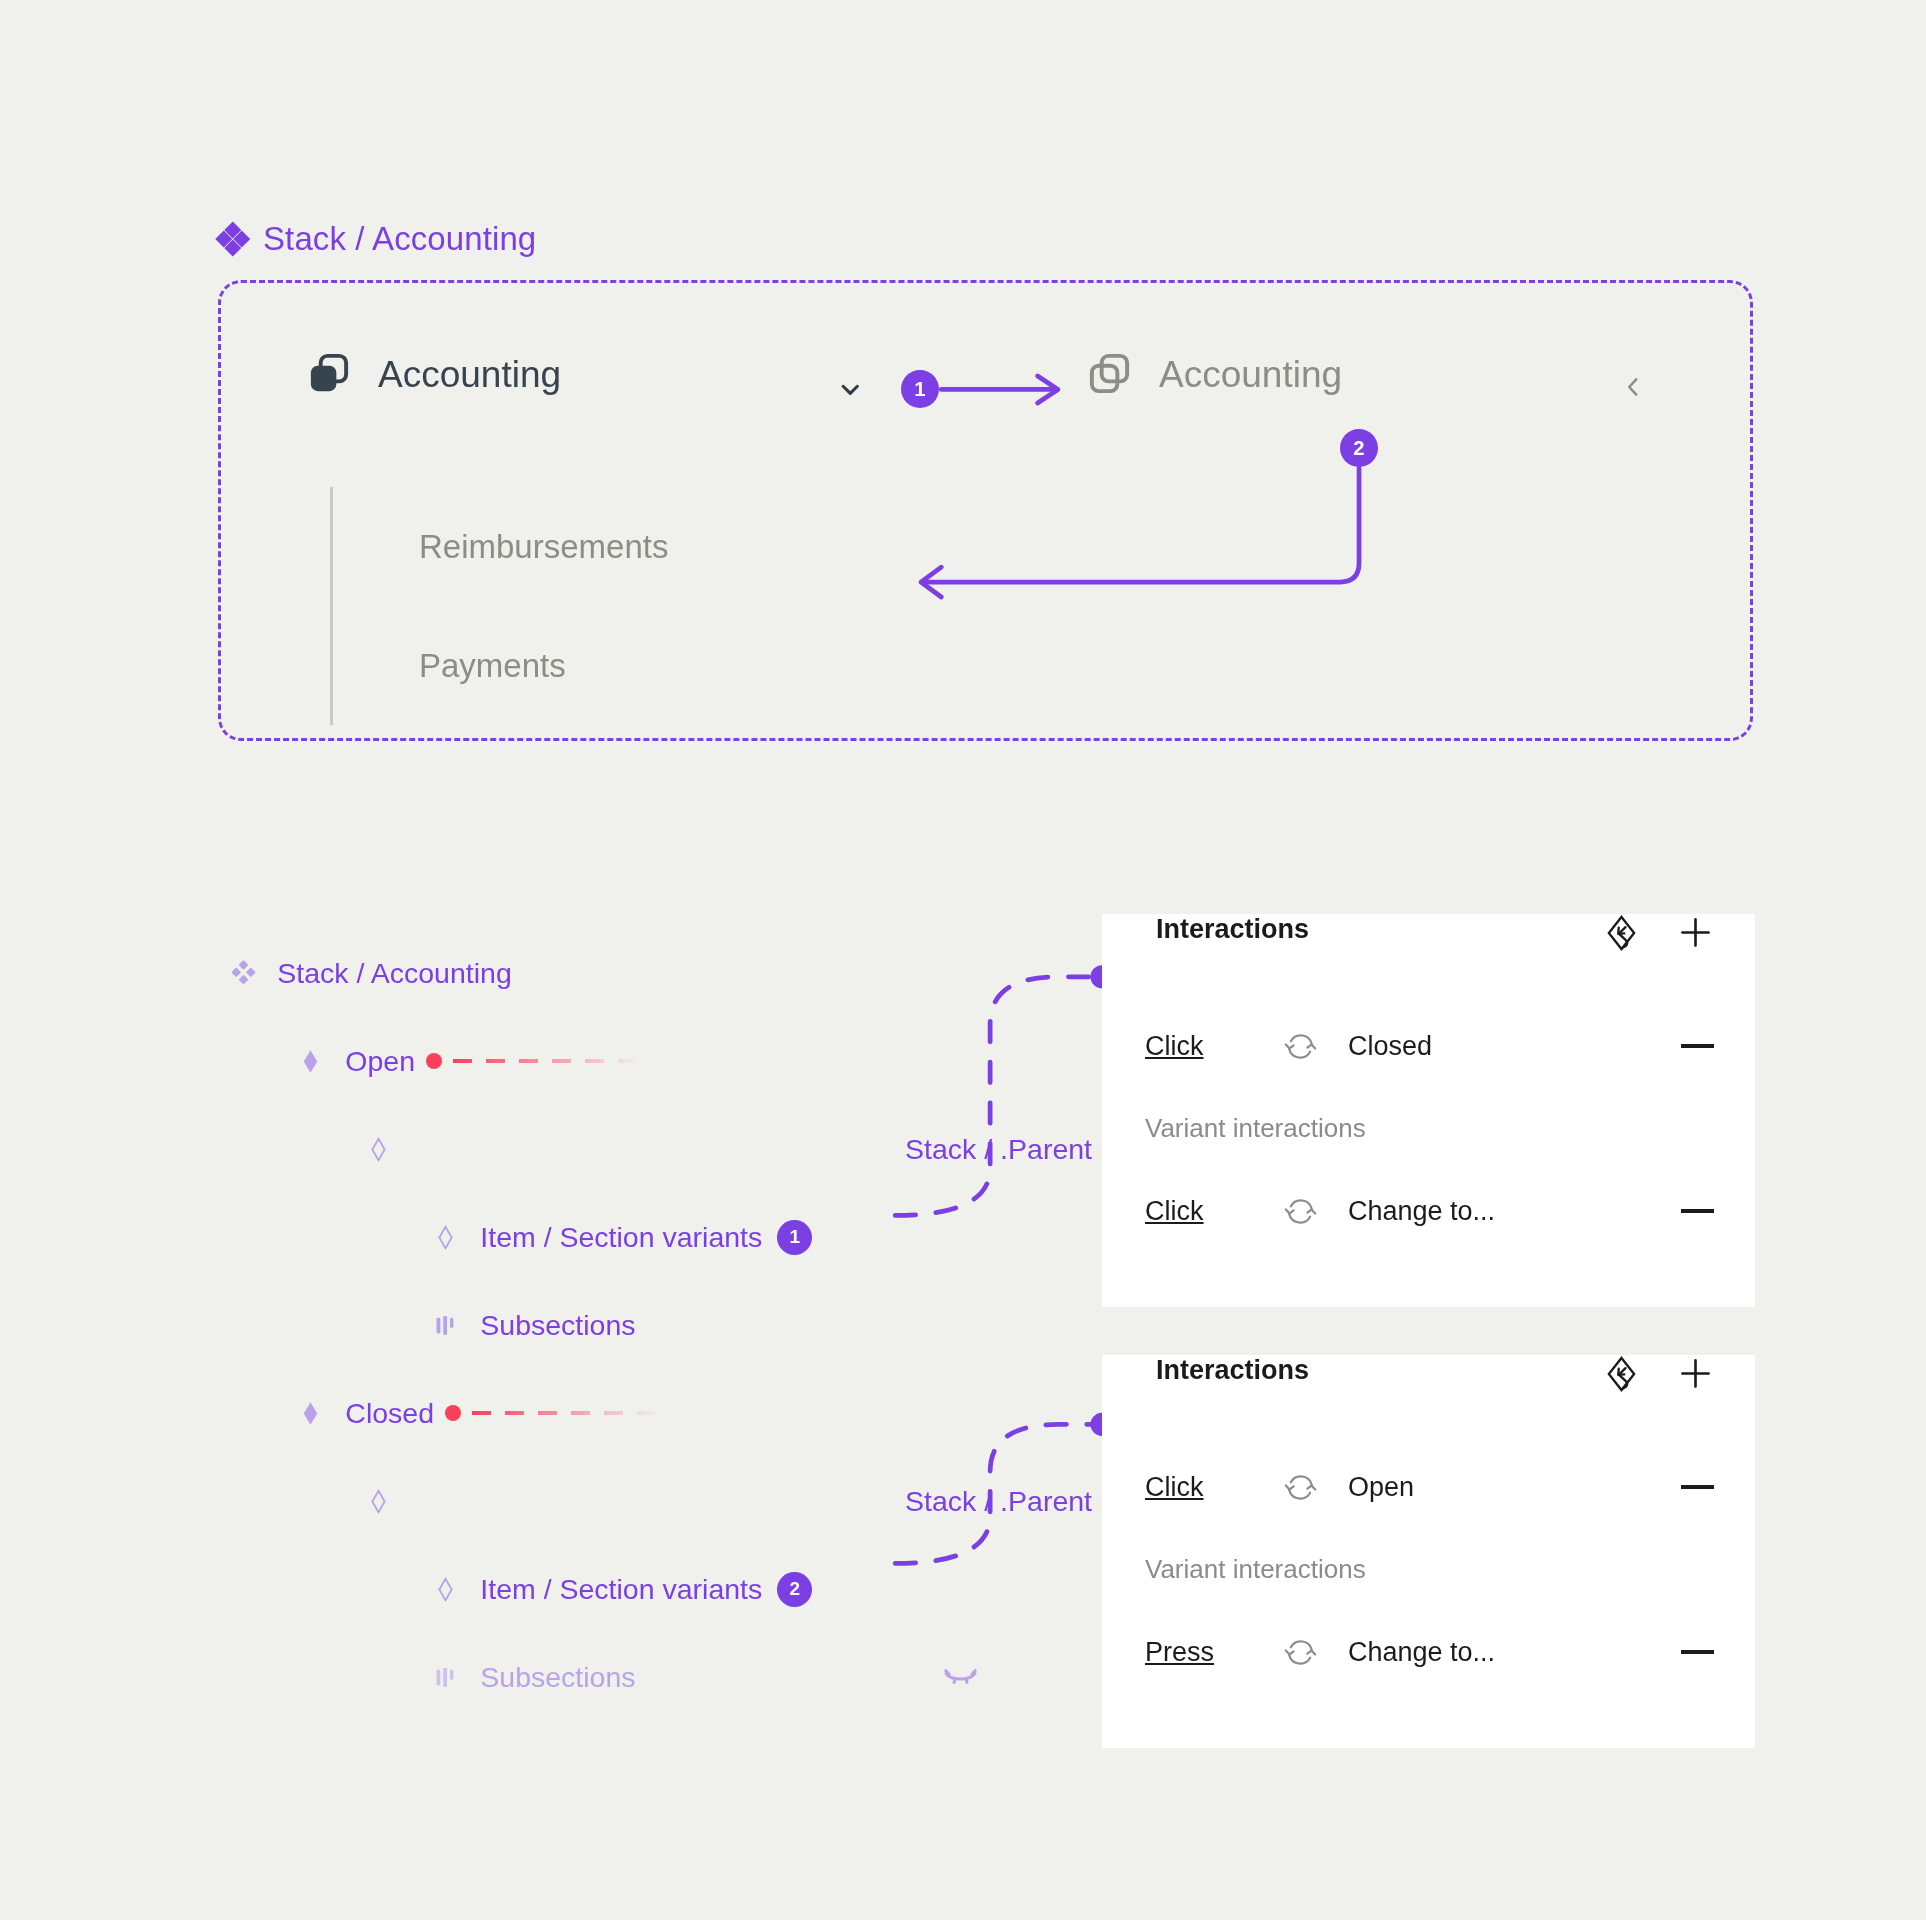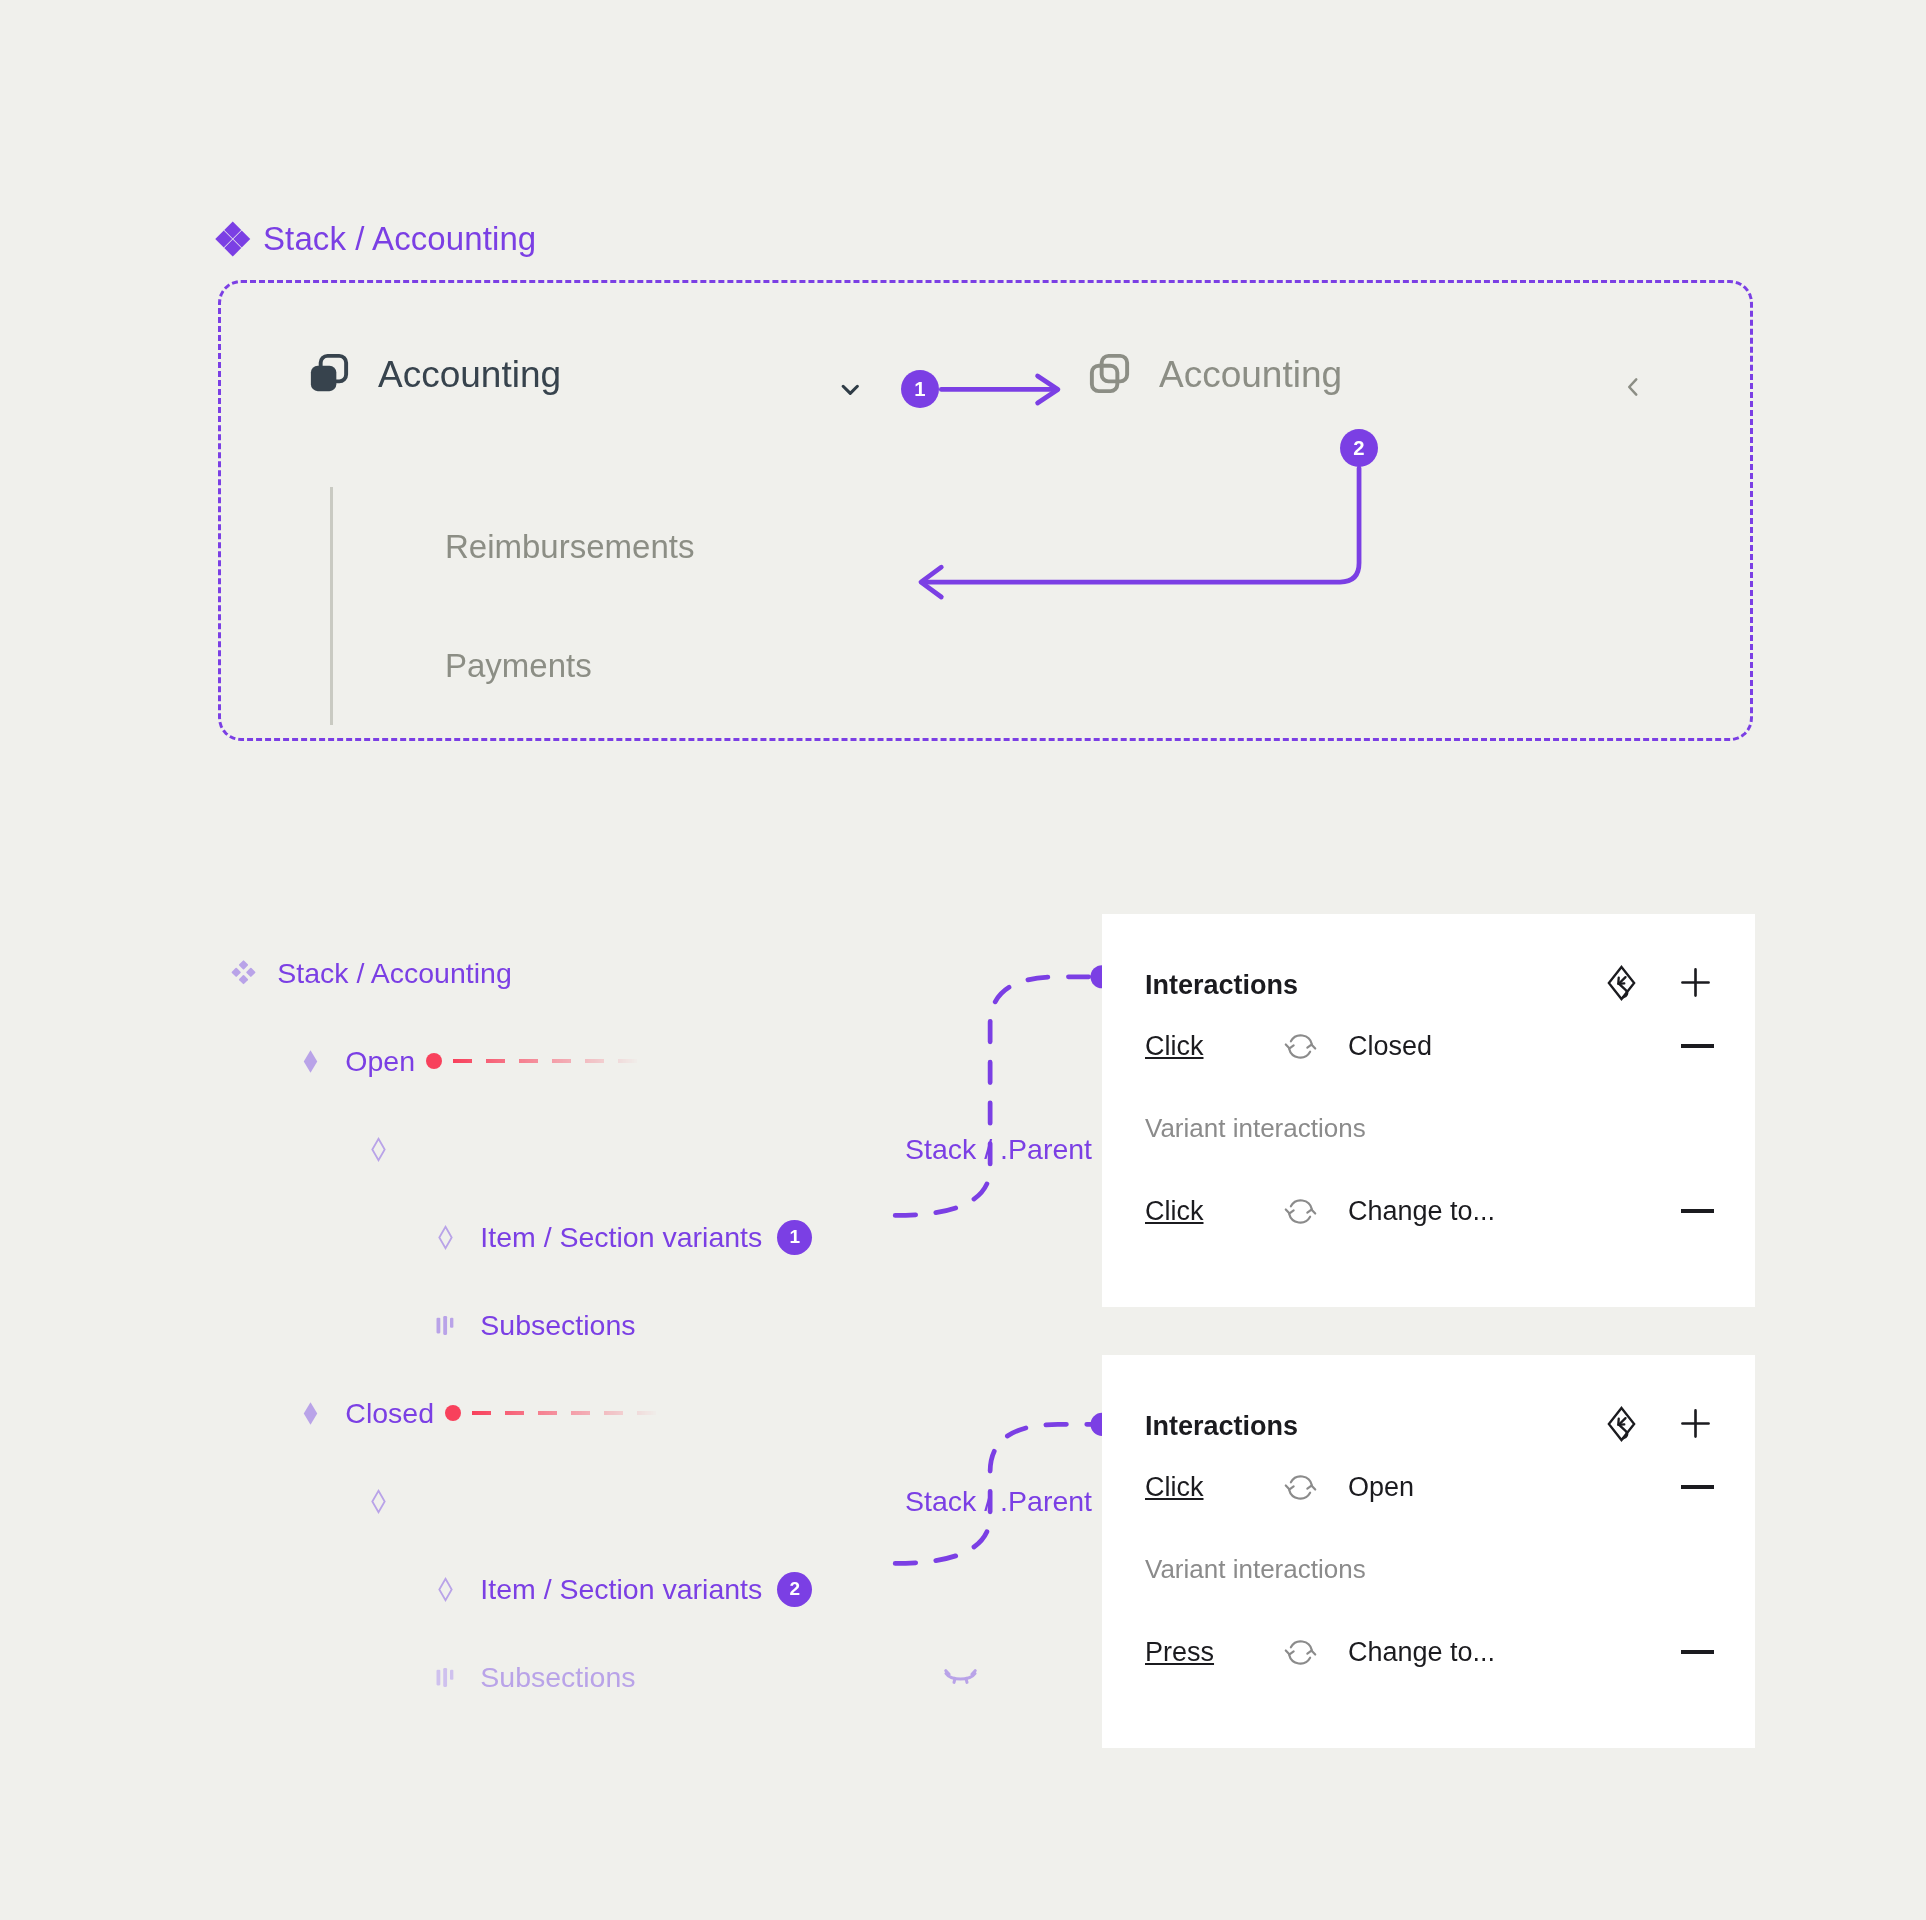--- a/index.html
+++ b/index.html
@@ -94,21 +94,21 @@
     align-items: center;
     gap: 26px;
   }
 
   .acc-children {
     position: absolute;
     left: 330px;
     top: 487px;
     width: 610px;
     border-left: 3.4px solid #c9cac2;
-    padding-left: 112px;
+    padding-left: 86px;
     box-sizing: border-box;
   }
   .acc-child {
     font-size: 33px;
     color: #8c8e85;
     height: 119px;
     display: flex;
     align-items: center;
     white-space: nowrap;
   }
@@ -204,23 +204,23 @@
     position: absolute;
     left: 1102px;
     width: 653px;
     background: #ffffff;
   }
   .panel-1 { top: 914px; height: 393px; }
   .panel-2 { top: 1355px; height: 393px; }
 
   .panel-header {
     display: flex;
-    align-items: flex-end;
+    align-items: flex-start;
     height: 87px;
-    padding: 0 41px 0 43px;
+    padding: 0 41px 0 54px;
     box-sizing: border-box;
   }
   .panel-header .ph-title {
     font-size: 27px;
     font-weight: bold;
     color: #1b1b1f;
     flex: 1;
   }
   .ph-icons {
     display: flex;

